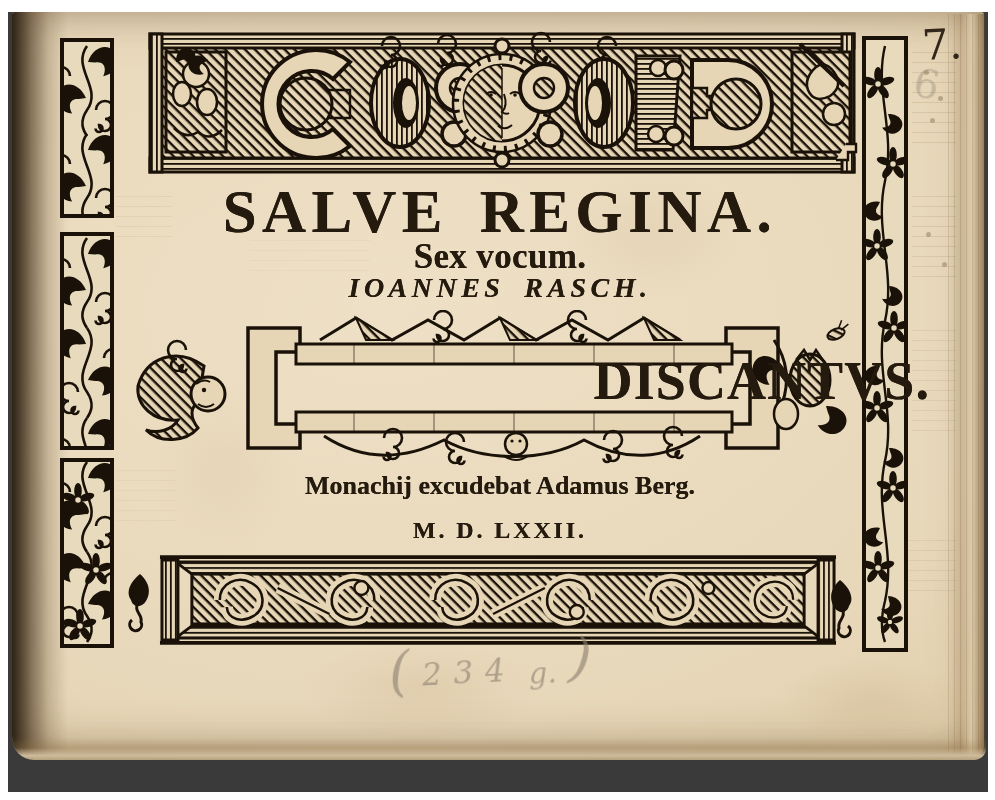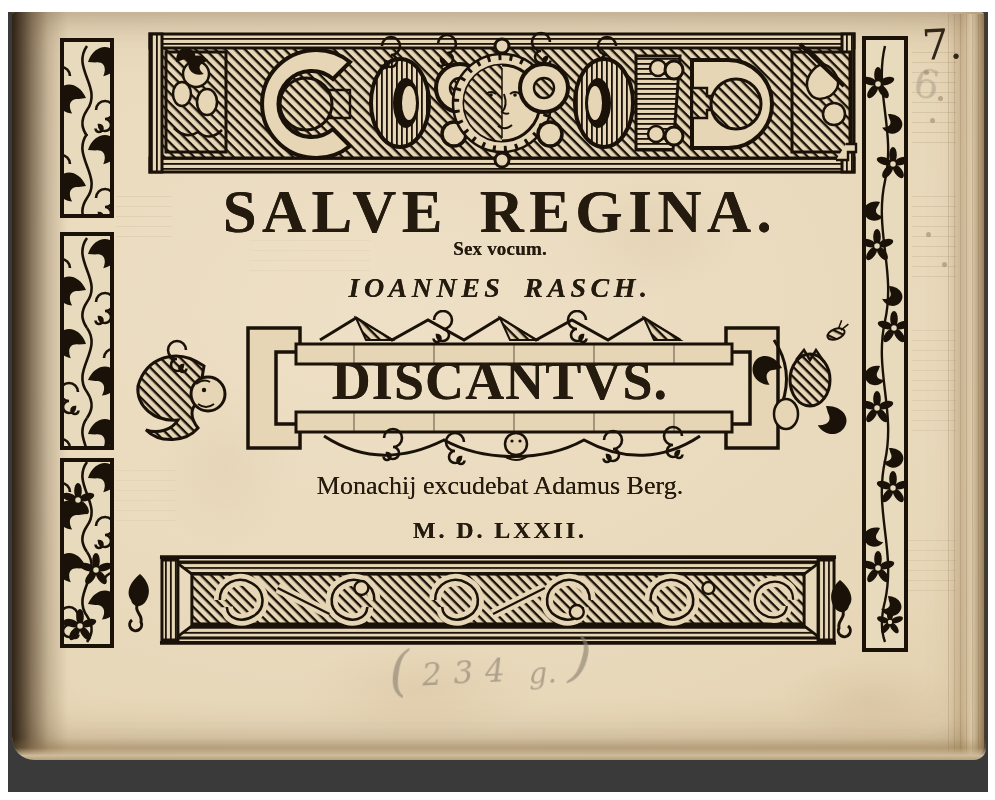--- a/index.html
+++ b/index.html
@@ -21,24 +21,24 @@
         background:linear-gradient(180deg, rgba(0,0,0,0), rgba(150,120,75,.3) 45%, #cdbb9b 80%, #b5a07b);
         border-radius:0 0 14px 26px;}
   .stave{position:absolute;background:repeating-linear-gradient(180deg, rgba(110,80,40,.6) 0 1.3px, rgba(0,0,0,0) 1.3px 10px);
         filter:blur(.4px);}
   .stain{position:absolute;border-radius:50%;}
   .gdot{position:absolute;width:5px;height:5px;border-radius:50%;background:rgba(80,60,30,.3);filter:blur(.5px);}
   .orn{position:absolute;}
   .tline{position:absolute;left:70px;width:860px;text-align:center;color:#241a0e;line-height:1;
          text-shadow:0 0 .5px rgba(26,18,8,.85);white-space:nowrap;}
   #t-title{top:181px;font-size:61px;font-weight:700;letter-spacing:.09em;word-spacing:.18em;}
-  #t-voicing{top:239px;font-size:19px;font-weight:700;letter-spacing:.01em;}
+  #t-voicing{top:239px;font-size:35px;font-weight:700;letter-spacing:.01em;}
   #t-composer{top:274px;font-size:28px;font-weight:700;font-style:italic;letter-spacing:.16em;word-spacing:.3em;}
-  #t-part{top:354px;font-size:54px;font-weight:700;letter-spacing:.02em;}
-  #t-imp1{top:473px;font-size:26px;font-weight:400;}
+  #t-part{top:354px;font-size:54px;font-weight:700;letter-spacing:.02em;text-align:right;}
+  #t-imp1{top:473px;font-size:26px;font-weight:700;}
   #t-imp2{top:497px;font-size:23px;font-weight:700;}
   #t-imp3{top:518px;font-size:24px;font-weight:700;letter-spacing:.12em;}
   #t-folio{position:absolute;left:922px;top:24px;font-size:42px;font-family:"DejaVu Serif",serif;
            color:#30261a;transform:rotate(-3deg);line-height:1;}
   #t-pencil6{position:absolute;left:914px;top:64px;font-size:40px;font-family:"DejaVu Serif",serif;
            color:#8d8272;opacity:.38;transform:rotate(12deg);filter:blur(.4px);line-height:1;}
   .shelfmark{position:absolute;left:372px;top:640px;width:235px;height:74px;color:#8d8272;opacity:.62;
            filter:blur(.3px);transform:rotate(-3deg);display:flex;justify-content:center;gap:12px;
            font-family:"DejaVu Serif",serif;font-style:italic;}
   .shelfmark .po{font-size:54px;line-height:1;}

